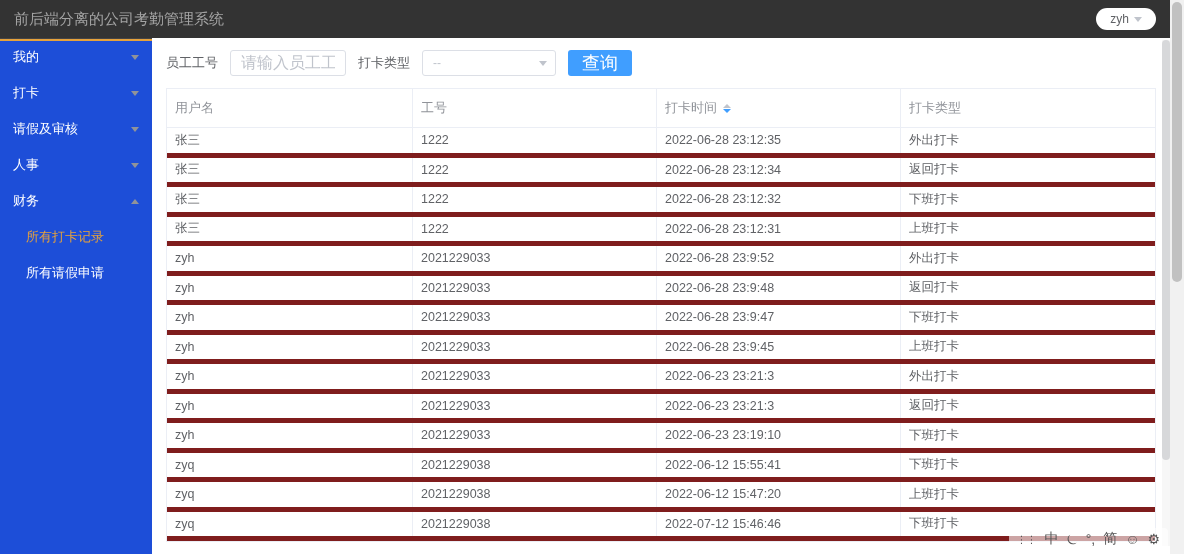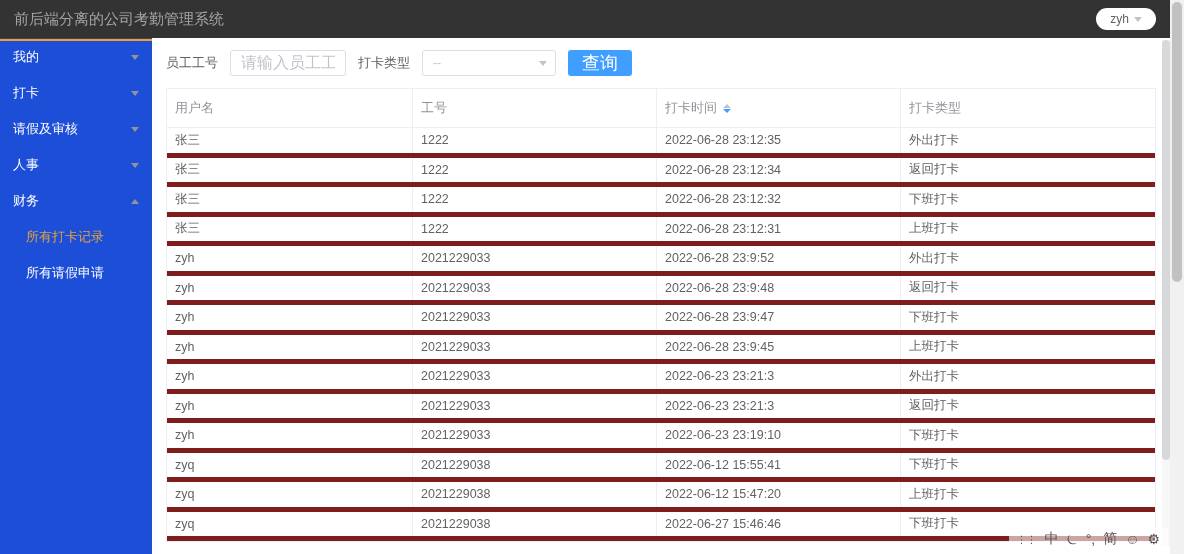--- a/index.html
+++ b/index.html
@@ -388,21 +388,21 @@
               </div>
               <div class="tr">
                 <div class="td col-user">zyq</div>
                 <div class="td col-id">2021229038</div>
                 <div class="td col-time">2022-06-12 15:47:20</div>
                 <div class="td col-type">上班打卡</div>
               </div>
               <div class="tr">
                 <div class="td col-user">zyq</div>
                 <div class="td col-id">2021229038</div>
-                <div class="td col-time">2022-06-27 15:46:46</div>
+                <div class="td col-time">2022-07-12 15:46:46</div>
                 <div class="td col-type">下班打卡</div>
               </div>
             </div>
         </div>
       </div>
     </div>
   </div>
   <div class="scrollbar-outer">
     <div class="scrollbar-thumb-outer"></div>
   </div>

